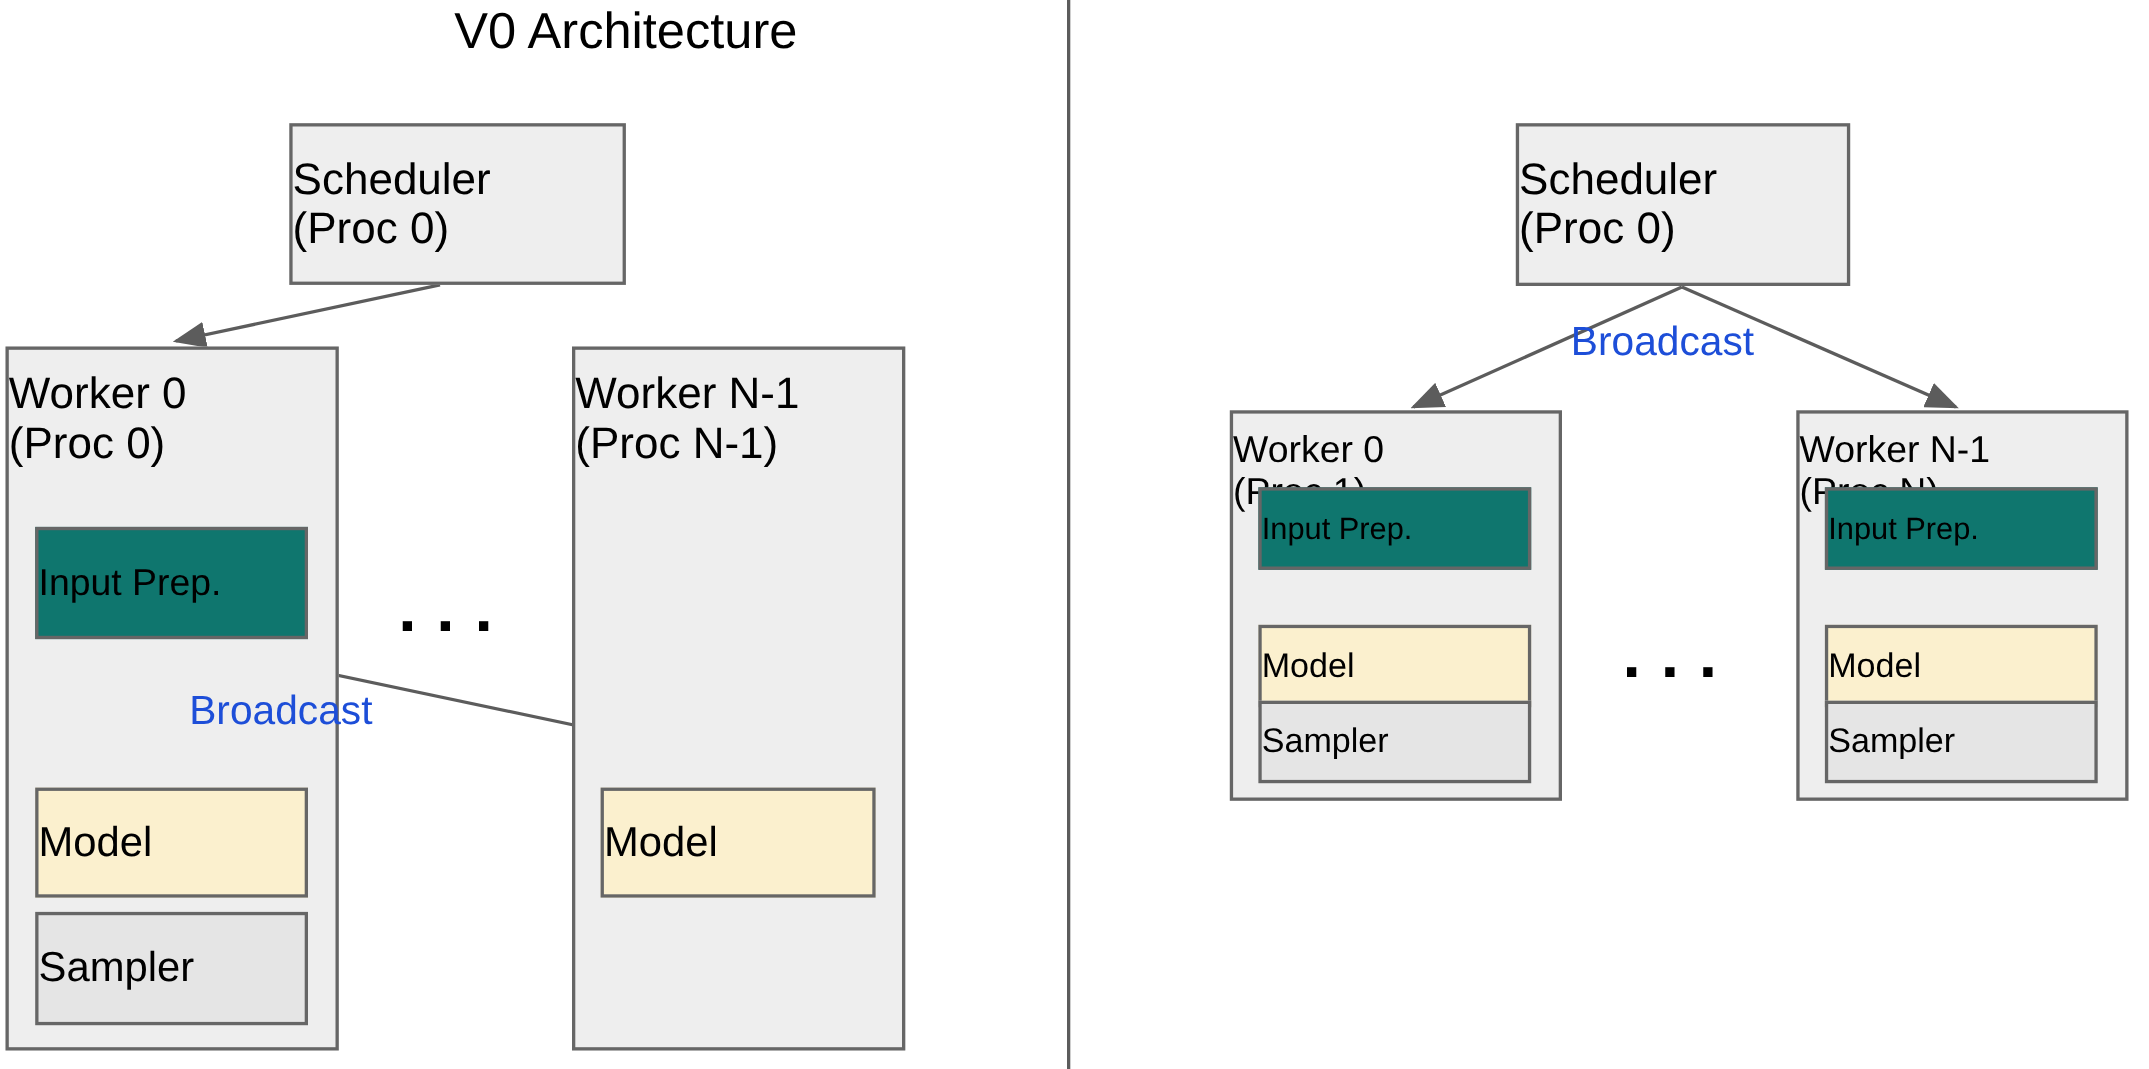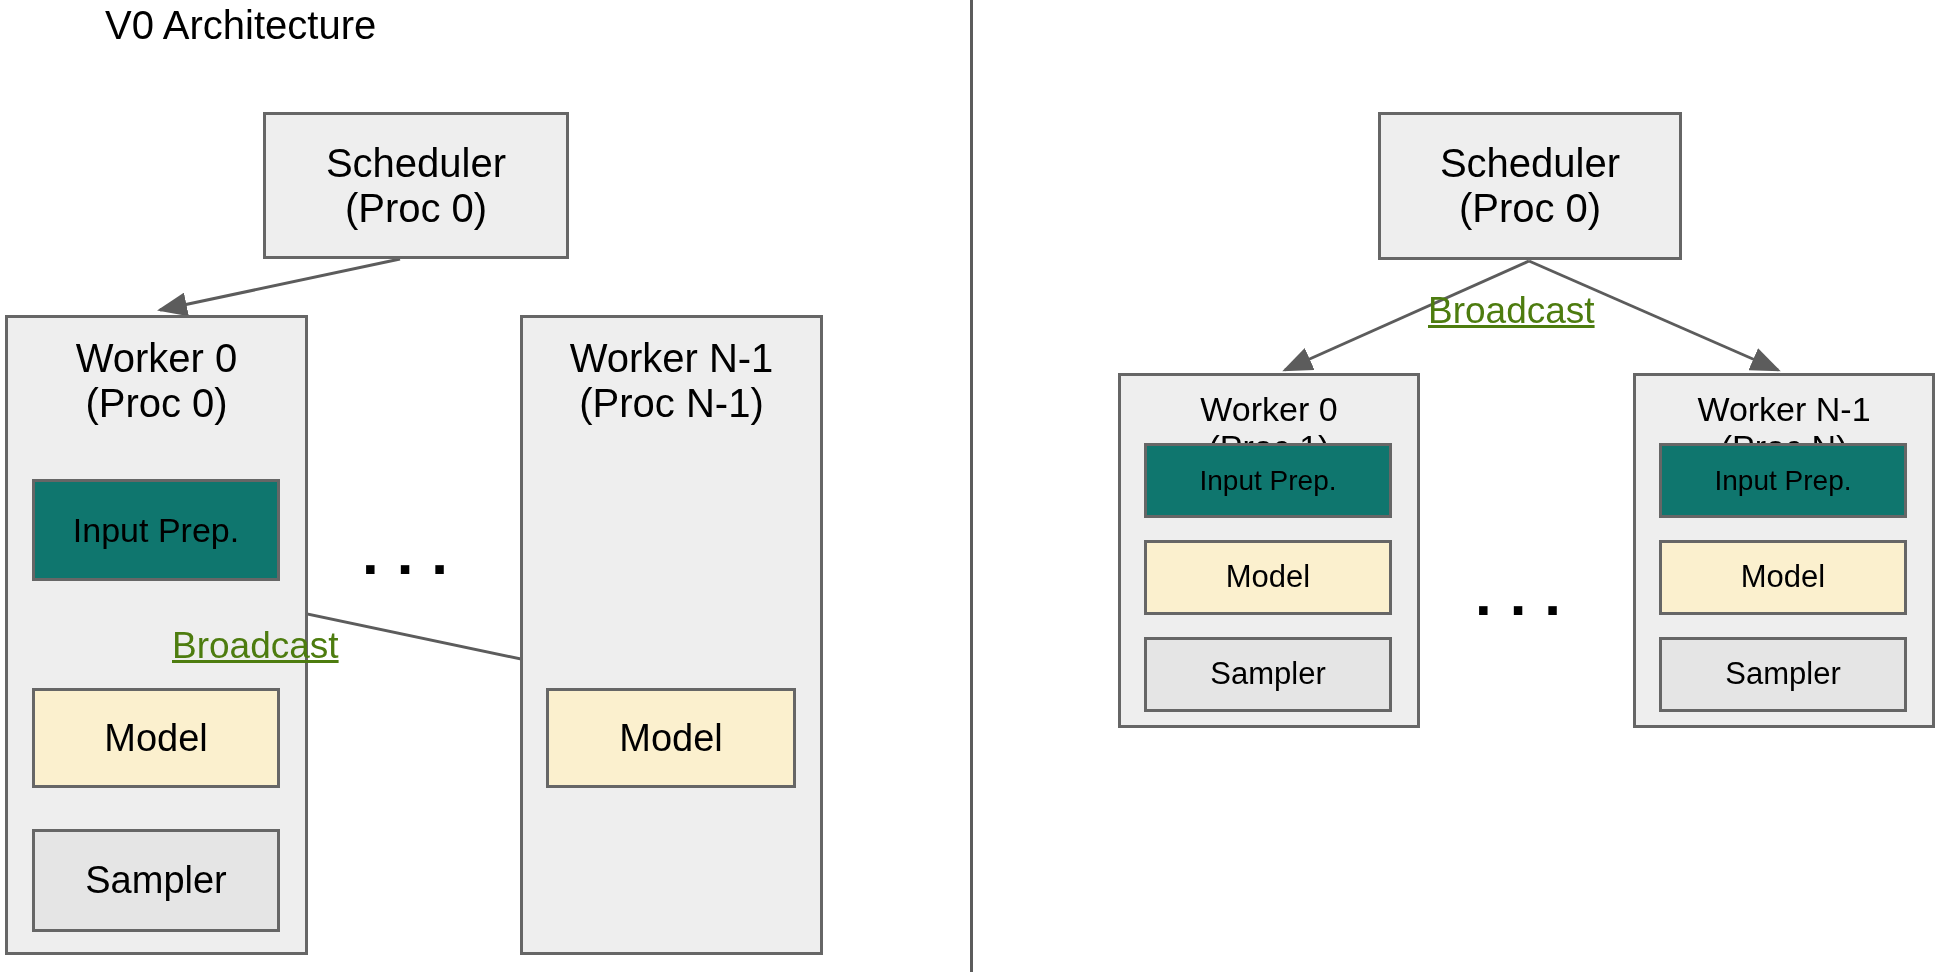--- a/index.html
+++ b/index.html
@@ -10,79 +10,78 @@
   #canvas {
     position: relative;
     width: 1954px;
     height: 972px;
     background: #ffffff;
     font-family: "Liberation Sans", sans-serif;
     overflow: hidden;
   }
   .title {
     position: absolute;
-    text-align: left;
-    font-size: 40px;
+    text-align: right;
+    font-size: 46px;
     color: #000000;
     line-height: 1.05;
     white-space: nowrap;
   }
   #title-v0 { left: 105px; top: 4px; width: 620px; }
   #title-v1 { left: 1075px; top: 4px; width: 620px; }
 
   .divider {
     position: absolute;
     background: #5c5c5c;
     width: 3px;
   }
 
   
   .box {
     position: absolute;
     box-sizing: border-box;
     border: 3px solid #666666;
     display: flex;
     flex-direction: column;
-    align-items: center;
+    align-items: flex-start;
     color: #000000;
     line-height: 1.12;
   }
   .container-box {
     background: #eeeeee;
     justify-content: flex-start;
   }
   .leaf-box {
     justify-content: center;
     text-align: center;
   }
   .box-label {
     white-space: pre-line;
     text-align: center;
   }
   .c-purple { background: #0f766e; }
-  .c-yellow { background: #fbf0ce; }
+  .c-yellow { background: #fbf0ce; margin-top: 28px; }
   .c-green  { background: #e5e5e5; }
 
   .dots {
     position: absolute;
     font-size: 60px;
     font-weight: bold;
     letter-spacing: 18px;
     color: #000000;
     line-height: 1;
     white-space: nowrap;
   }
 
   .edge-label {
     position: absolute;
     font-size: 37px;
-    color: #4d7c0f;
+    color: #1d4ed8;
     white-space: nowrap;
     line-height: 1;
-    text-decoration: underline;
   }
 
   svg.arrows {
     position: absolute;
     left: 0;
     top: 0;
     width: 1954px;
     height: 972px;
     pointer-events: none;
   }

